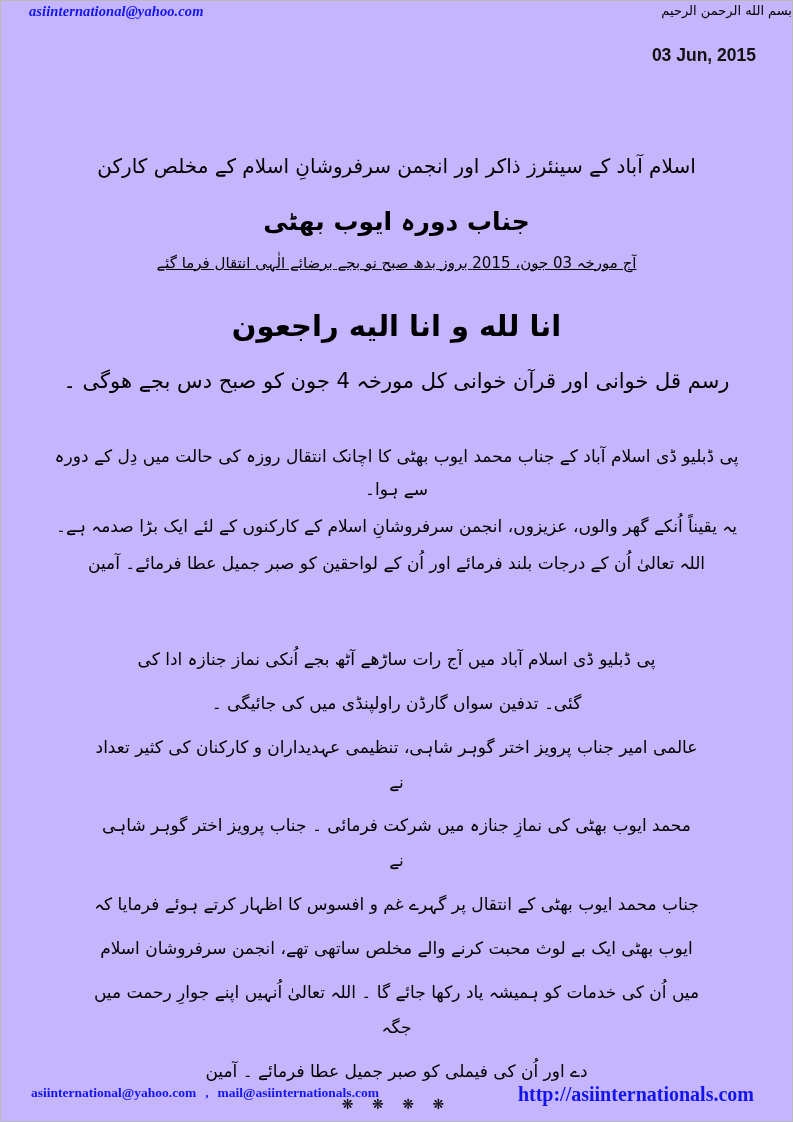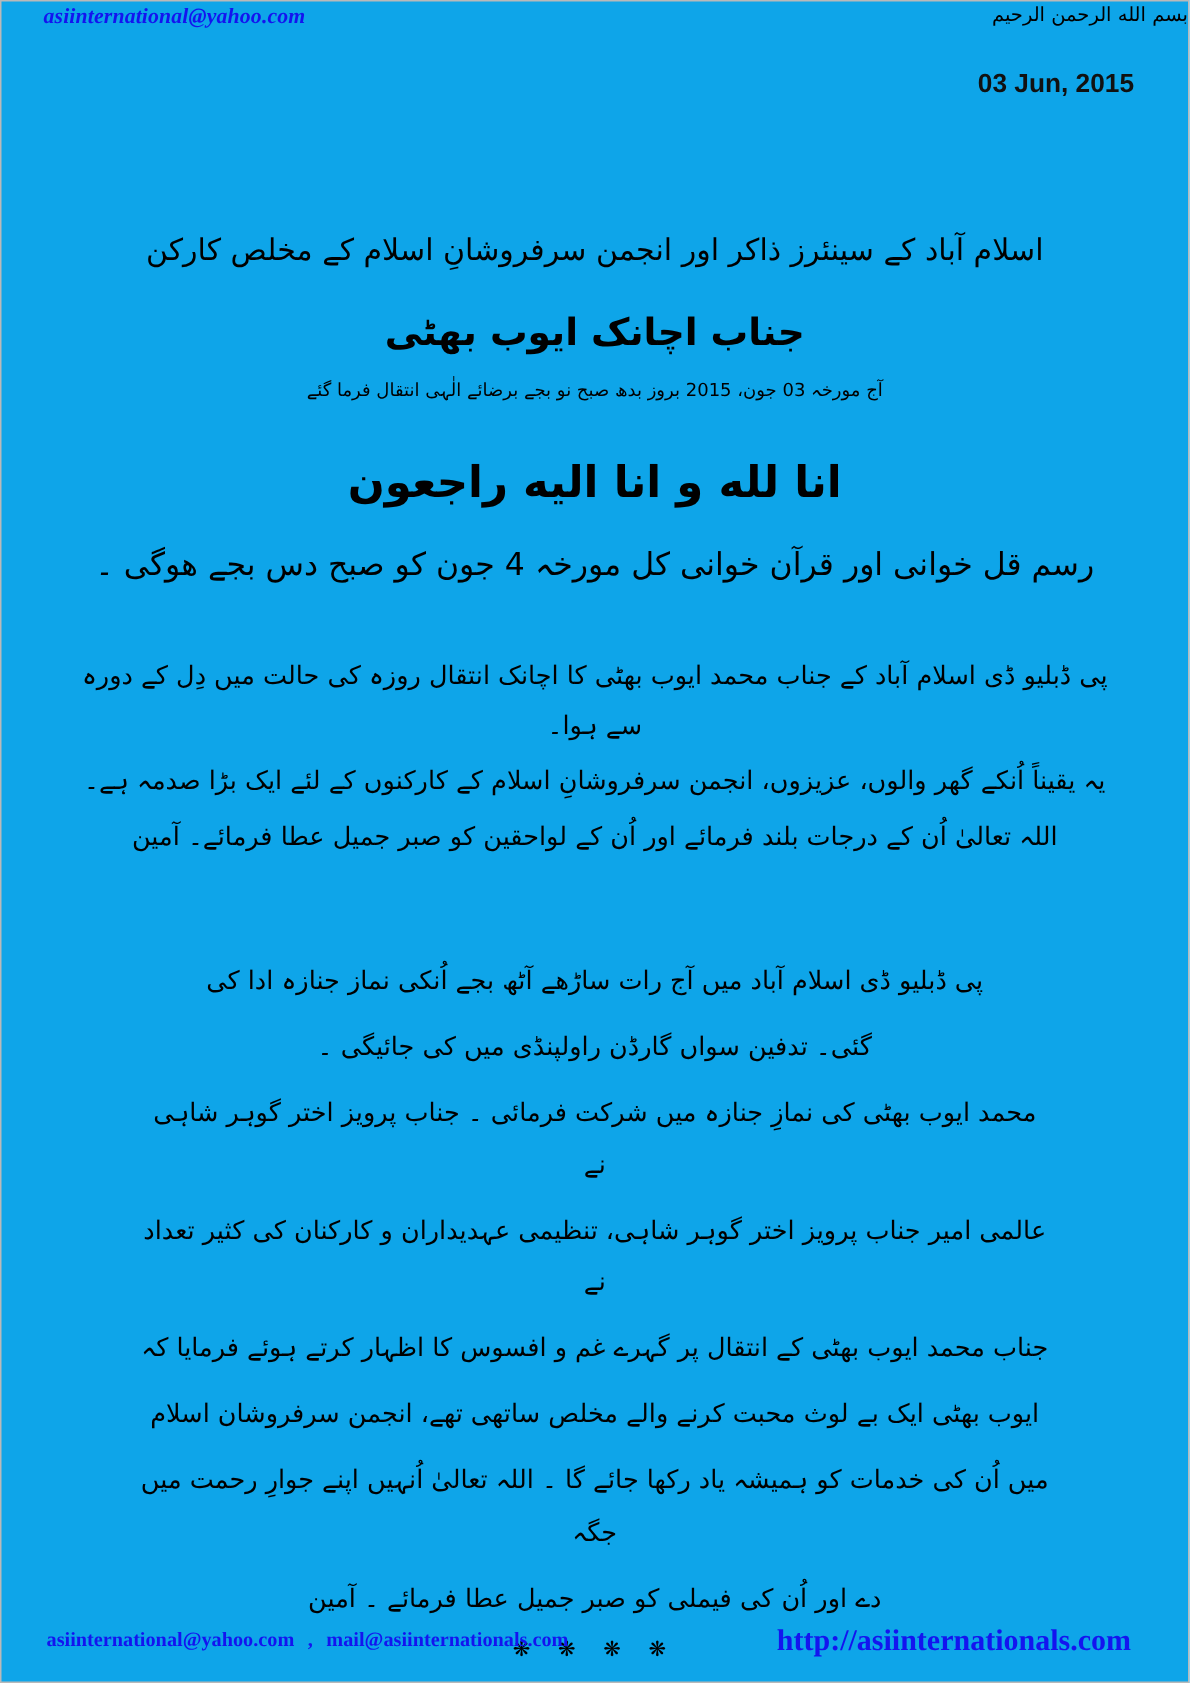--- a/index.html
+++ b/index.html
@@ -9,21 +9,21 @@
     background: #ffffff;
   }
   body {
     font-family: "Liberation Serif", "DejaVu Serif", serif;
   }
   .page {
     position: relative;
     width: 793px;
     height: 1122px;
     box-sizing: border-box;
-    background: #0ea5e9;
+    background: #c4b5fd;
     border: 1px solid #b9b9b9;
     overflow: hidden;
   }
 
   
   .top-band {
     position: absolute;
     top: 0;
     left: 0;
     right: 0;
@@ -99,24 +99,25 @@
   .line-name {
     font-family: "DejaVu Sans", "Liberation Sans", sans-serif;
     font-size: 25px;
     font-weight: bold;
     line-height: 1.5;
     margin: 22px 0 6px 0;
     direction: rtl;
   }
   .line-death {
     font-family: "DejaVu Sans", "Liberation Sans", sans-serif;
-    font-size: 12px;
+    font-size: 15px;
     line-height: 1.6;
     margin: 10px 70px 0 70px;
     direction: rtl;
+    text-decoration: underline;
   }
   .line-inna {
     font-family: "DejaVu Sans", "Liberation Sans", sans-serif;
     font-size: 29px;
     font-weight: bold;
     line-height: 1.5;
     margin: 30px 0 8px 0;
     direction: rtl;
   }
   .line-qul {
@@ -204,39 +205,39 @@
     <div class="bismillah">بسم الله الرحمن الرحيم</div>
 
 
     <div class="doc-date">03 Jun, 2015</div>
   </div>
 
   <div class="content">
 
     <div class="line-heading">اسلام آباد کے سینئرز ذاکر اور انجمن سرفروشانِ اسلام کے مخلص کارکن</div>
 
-    <div class="line-name">جناب اچانک ایوب بھٹی</div>
+    <div class="line-name">جناب دورہ ایوب بھٹی</div>
 
     <div class="line-death">آج مورخہ 03 جون، 2015 بروز بدھ صبح نو بجے برضائے الٰہی انتقال فرما گئے</div>
 
     <div class="line-inna">انا لله و انا اليه راجعون</div>
 
     <div class="line-qul">رسم قل خوانی اور قرآن خوانی کل مورخہ 4 جون کو صبح دس بجے ھوگی ۔</div>
 
     <div class="para-block block-one">
       <p>پی ڈبلیو ڈی اسلام آباد کے جناب محمد ایوب بھٹی کا اچانک انتقال روزہ کی حالت میں دِل کے دورہ سے ہوا۔</p>
       <p>یہ یقیناً اُنکے گھر والوں، عزیزوں، انجمن سرفروشانِ اسلام کے کارکنوں کے لئے ایک بڑا صدمہ ہے۔</p>
       <p>اللہ تعالیٰ اُن کے درجات بلند فرمائے اور اُن کے لواحقین کو صبر جمیل عطا فرمائے۔ آمین</p>
     </div>
 
     <div class="para-block block-two">
       <p>پی ڈبلیو ڈی اسلام آباد میں آج رات ساڑھے آٹھ بجے اُنکی نماز جنازہ ادا کی</p>
       <p>گئی۔ تدفین سواں گارڈن راولپنڈی میں کی جائیگی ۔</p>
+      <p>عالمی امیر جناب پرویز اختر گوہر شاہی، تنظیمی عہدیداران و کارکنان کی کثیر تعداد نے</p>
       <p>محمد ایوب بھٹی کی نمازِ جنازہ میں شرکت فرمائی ۔ جناب پرویز اختر گوہر شاہی نے</p>
-      <p>عالمی امیر جناب پرویز اختر گوہر شاہی، تنظیمی عہدیداران و کارکنان کی کثیر تعداد نے</p>
       <p>جناب محمد ایوب بھٹی کے انتقال پر گہرے غم و افسوس کا اظہار کرتے ہوئے فرمایا کہ</p>
       <p>ایوب بھٹی ایک بے لوث محبت کرنے والے مخلص ساتھی تھے، انجمن سرفروشان اسلام</p>
       <p>میں اُن کی خدمات کو ہمیشہ یاد رکھا جائے گا ۔ اللہ تعالیٰ اُنہیں اپنے جوارِ رحمت میں جگہ</p>
       <p>دے اور اُن کی فیملی کو صبر جمیل عطا فرمائے ۔ آمین</p>
     </div>
 
     <div class="ornaments">❋ ❋ ❋ ❋</div>
 
   </div>
 

